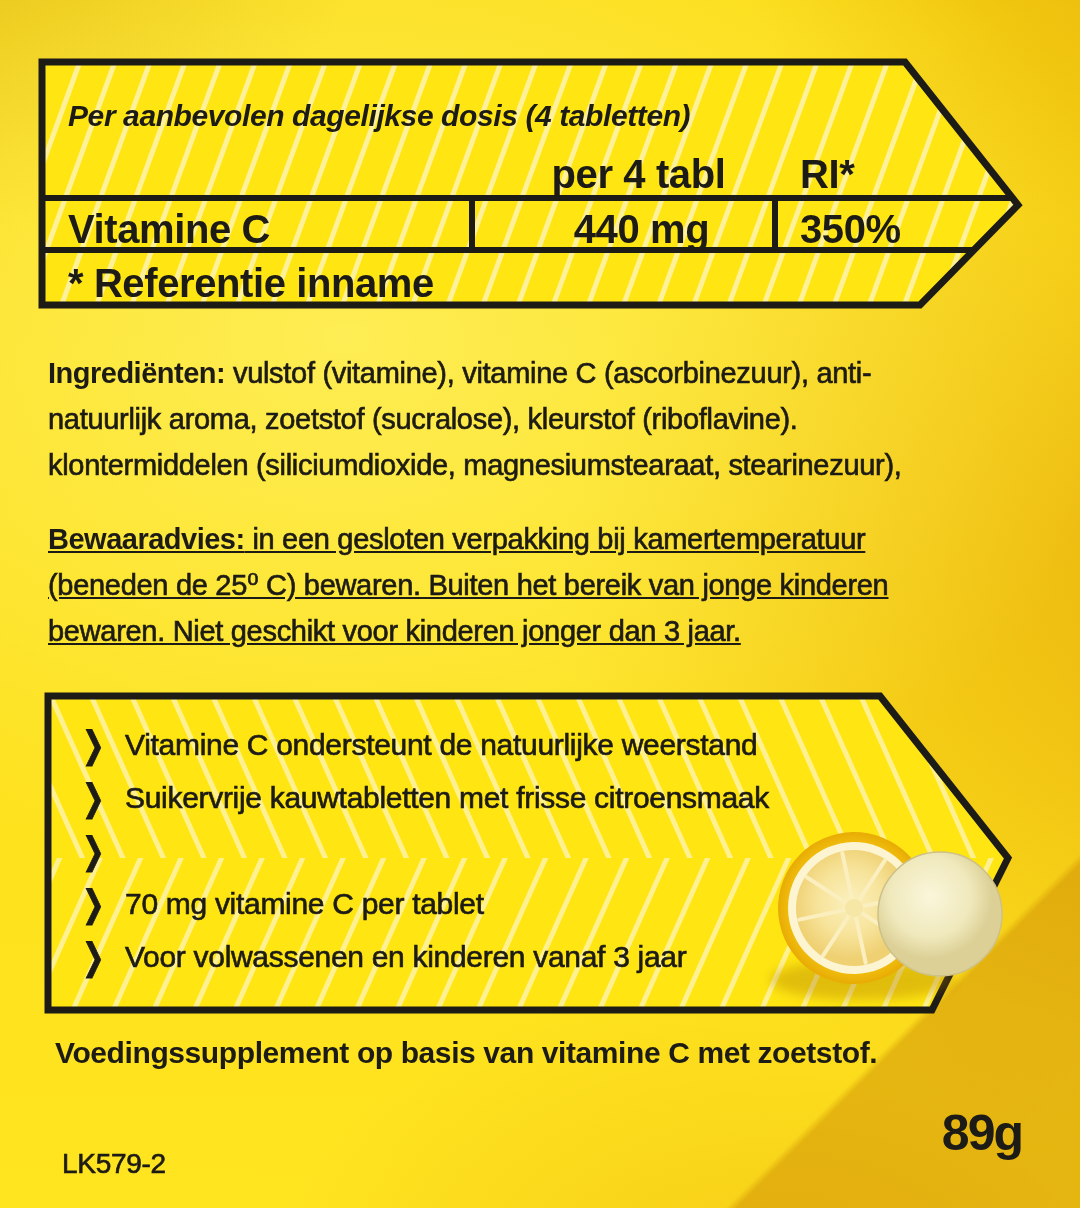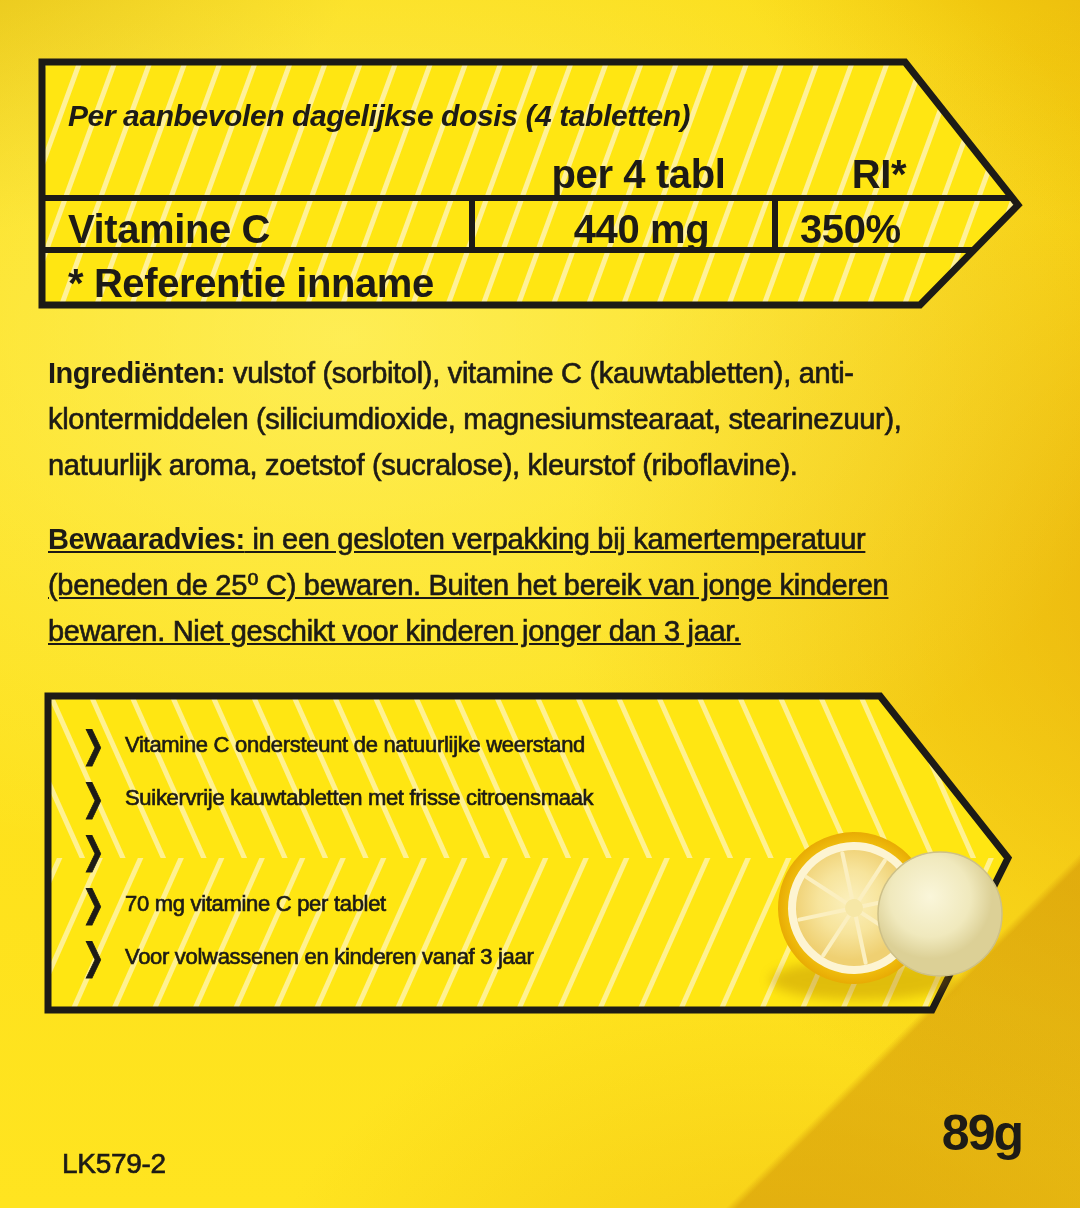--- a/index.html
+++ b/index.html
@@ -21,21 +21,21 @@
   
   .b{font-weight:700; letter-spacing:-.4px;}
   .semi{font-weight:400; -webkit-text-stroke:.65px #1d1b16; letter-spacing:-.3px;}
   .nutri-title{font-size:30px; font-style:italic; font-weight:700; letter-spacing:-.4px;}
   .tbl{font-size:40px; font-weight:700; letter-spacing:-.4px;}
   .para{font-size:29px; line-height:46px;}
   .para .lead{font-weight:700; -webkit-text-stroke:0; letter-spacing:-.5px;}
   .bullets{left:48px; top:696px; width:962px; height:314px; padding:22px 0 0 34px; box-sizing:border-box;}
   .bullet-row{display:flex; align-items:center; height:53px;}
   .chev{width:26px; font-size:27px; font-weight:700; transform:scaleY(1.35); margin-right:17px; flex:0 0 auto;}
-  .bullet-text{font-size:22px;}
+  .bullet-text{font-size:30px;}
   .statement{left:55px; top:1036px; font-size:30px;}
   .prod-code{left:62px; top:1148px; font-size:28px;}
   .weight{right:58px; top:1104px; font-size:50px; font-weight:700; letter-spacing:-2px;}
 </style>
 </head>
 <body>
 
 <div class="canvas">
 
   <svg class="boxshape" style="left:42px; top:62px;" width="980" height="243" viewBox="0 0 980 243">
@@ -53,30 +53,30 @@
       <line x1="0" y1="136" x2="972" y2="136"></line>
       <line x1="0" y1="188" x2="934" y2="188"></line>
       <line x1="430" y1="136" x2="430" y2="188"></line>
       <line x1="733" y1="136" x2="733" y2="188"></line>
     </g>
     <path d="M0,0 L863,0 L976,143 L878,243 L0,243 Z" fill="none" stroke="#1d1b16" stroke-width="7"></path>
   </svg>
 
   <div class="abs nutri-title" style="left:68px; top:99px;">Per aanbevolen dagelijkse dosis (4 tabletten)</div>
   <div class="abs tbl" style="left:472px; top:152px; width:303px; text-align:center; text-indent:30px;">per 4 tabl</div>
-  <div class="abs tbl" style="left:800px; top:152px; width:158px; text-align:center;">RI*</div>
+  <div class="abs tbl" style="left:800px; top:152px; width:158px; text-align:left;">RI*</div>
   <div class="abs tbl" style="left:68px; top:207px;">Vitamine C</div>
   <div class="abs tbl" style="left:472px; top:207px; width:303px; text-align:center; text-indent:36px;">440 mg</div>
   <div class="abs tbl" style="left:800px; top:207px; width:158px; text-align:left;">350%</div>
   <div class="abs tbl" style="left:68px; top:261px;">* Referentie inname</div>
 
   <div class="abs para semi" style="left:48px; top:350px; width:1015px;">
-    <div><span class="lead">Ingrediënten:</span><span> vulstof (sorbitol), vitamine C (kauwtabletten), anti-</span></div>
+    <div><span class="lead">Ingrediënten:</span><span> vulstof (vitamine), vitamine C (ascorbinezuur), anti-</span></div>
+    <div>natuurlijk aroma, zoetstof (sucralose), kleurstof (riboflavine).</div>
     <div>klontermiddelen (siliciumdioxide, magnesiumstearaat, stearinezuur),</div>
-    <div>natuurlijk aroma, zoetstof (sucralose), kleurstof (riboflavine).</div>
   </div>
 
   <div class="abs para semi" style="left:48px; top:516px; width:1015px;text-decoration:underline;">
     <div><span class="lead">Bewaaradvies:</span><span> in een gesloten verpakking bij kamertemperatuur</span></div>
     <div>(beneden de 25⁰ C) bewaren. Buiten het bereik van jonge kinderen</div>
     <div>bewaren. Niet geschikt voor kinderen jonger dan 3 jaar.</div>
   </div>
 
   <svg class="boxshape" style="left:48px; top:696px;" width="962" height="314" viewBox="0 0 962 314">
     <defs>
@@ -154,18 +154,19 @@
         <line x1="92" y1="90" x2="92" y2="146"></line>
         <line x1="92" y1="90" x2="52" y2="130"></line>
         <line x1="92" y1="90" x2="36" y2="90"></line>
         <line x1="92" y1="90" x2="52" y2="50"></line>
       </g>
       <circle cx="92" cy="90" r="9" fill="#f6e7a6"></circle>
     </g>
     <circle cx="178" cy="96" r="62" fill="url(#tabG)" stroke="#cdc088" stroke-width="1.5"></circle>
   </svg>
 
+  <div class="abs statement b">Voedingssupplement op basis van vitamine C met zoetstof.</div>
 
   <div class="abs prod-code semi">LK579-2</div>
 
   <div class="abs weight">89g</div>
 
 </div>
 
 </body></html>

